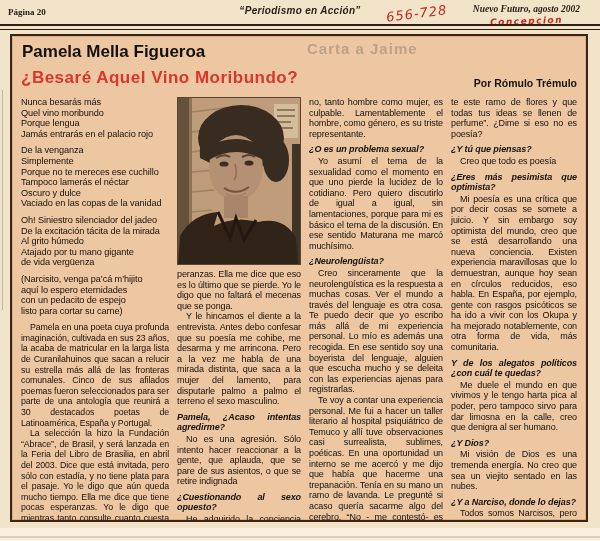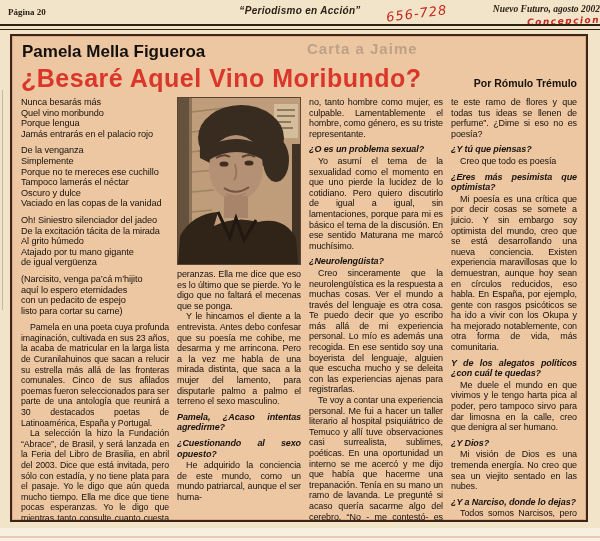--- a/index.html
+++ b/index.html
@@ -8,31 +8,31 @@
   .page-bottom{position:absolute;left:0;top:528px;width:600px;height:13px;background:#f7efe0;}
   .bottom-line{position:absolute;left:0;top:536px;width:600px;height:2px;background:#e6bcab;opacity:.8;}
   .scan-edge{position:absolute;left:2px;top:90px;width:1px;height:220px;background:#c2b8a6;}
 
   
   .header{position:absolute;left:0;top:0;width:600px;height:24px;color:#2b2118;}
   .page-number{position:absolute;left:8px;top:7px;font-family:"Liberation Serif",serif;font-size:9px;font-weight:bold;}
   .motto{position:absolute;left:0;right:0;top:5px;text-align:center;font-family:Liberation Sans, sans-serif;font-style:italic;font-weight:bold;font-size:10px;letter-spacing:.3px;}
   .hand{color:#c5271d;font-family:"DejaVu Sans",sans-serif;font-style:italic;}
   .hw-code{position:absolute;left:386px;top:6px;font-size:13px;transform:rotate(-7deg);letter-spacing:1px;}
-  .edition-block{position:absolute;right:0;top:4px;text-align:right;line-height:10px;}
+  .edition-block{position:absolute;right:20px;top:4px;text-align:center;line-height:10px;}
   .edition{font-family:"Liberation Serif",serif;font-style:italic;font-weight:bold;font-size:9.5px;}
   .hw-city{font-size:9px;letter-spacing:1.5px;transform:rotate(-2deg);display:inline-block;font-weight:bold;}
   .header-rule{position:absolute;left:0;top:24px;width:600px;height:3px;border-top:2px solid #2e2015;border-bottom:1px solid #2e2015;}
 
   
   .article-box{position:absolute;left:10px;top:34px;width:578px;height:488px;background:#edc7a2;border:2px solid #3d2417;box-shadow:inset 0 0 0 1px #d9ad85;padding:5px 9px 4px 9px;box-sizing:border-box;overflow:hidden;}
   .ghost{position:absolute;left:295px;top:4px;font-size:15px;font-weight:bold;color:#404040;opacity:.28;letter-spacing:1px;filter:blur(.4px);}
   .kicker{font-size:17px;font-weight:bold;color:#14100c;margin:1px 0 2px 1px;}
   .title-row{display:flex;align-items:flex-end;margin:2px 0 5px 0;}
-  .headline{font-size:25px;font-weight:bold;color:#da362a;letter-spacing:.5px;line-height:28px;white-space:nowrap;}
+  .headline{font-size:17px;font-weight:bold;color:#da362a;letter-spacing:.5px;line-height:28px;white-space:nowrap;}
   .author{margin-left:auto;font-size:10.5px;font-weight:bold;color:#17120d;padding-bottom:3px;white-space:nowrap;}
 
   
   .columns{display:flex;gap:8px;color:#17120d;}
   .col{text-align:justify;font-size:9px;line-height:10.6px;letter-spacing:-.1px;}
   .col1{width:148px;flex:none;}
   .col2{width:124px;flex:none;}
   .col3{width:134px;flex:none;}
   .col4{flex:1;}
   .poem{font-size:9.2px;line-height:10.6px;text-align:left;margin-bottom:4px;}
@@ -86,21 +86,21 @@
               <div class="poem-line">Porque no te mereces ese cuchillo</div>
               <div class="poem-line">Tampoco lamerás el néctar</div>
               <div class="poem-line">Oscuro y dulce</div>
               <div class="poem-line">Vaciado en las copas de la vanidad</div>
             </div>
             <div class="stanza">
               <div class="poem-line">Oh! Siniestro silenciador del jadeo</div>
               <div class="poem-line">De la excitación tácita de la mirada</div>
               <div class="poem-line">Al grito húmedo</div>
               <div class="poem-line">Atajado por tu mano gigante</div>
-              <div class="poem-line">de igual vergüenza</div>
+              <div class="poem-line">de vida vergüenza</div>
             </div>
             <div class="stanza">
               <div class="poem-line">(Narcisito, venga pa’cá m’hijito</div>
               <div class="poem-line">aquí lo espero eternidades</div>
               <div class="poem-line">con un pedacito de espejo</div>
               <div class="poem-line">listo para cortar su carne)</div>
             </div>
           </div>
         <div class="bio">
             <p class="blk-p">Pamela en una poeta cuya profunda imaginación, cultivada en sus 23 años, la acaba de matricular en la larga lista de Curanilahuinos que sacan a relucir su estrella más allá de las fronteras comunales. Cinco de sus afilados poemas fueron seleccionados para ser parte de una antología que reunirá a 30 destacados poetas de Latinoamérica, España y Portugal.</p>
@@ -155,20 +155,21 @@
             </g>
             <path d="M0,166 L2,138 Q14,116 40,114 L36,128 Q56,118 80,124 Q106,118 118,140 L120,166 Z" fill="#1f1812"></path>
             <path d="M40,114 L52,140 58,120 66,142 78,122" stroke="#0f0b08" stroke-width="3" fill="none"></path>
             <rect width="122" height="166" fill="#a97c50" opacity="0.12"></rect>
           </svg>
         </div>
         <div>
             <p class="blk-c">peranzas. Ella me dice que eso es lo último que se pierde. Yo le digo que no faltará el mecenas que se ponga.</p>
             <p class="blk-p">Y le hincamos el diente a la entrevista. Antes debo confesar que su poesía me cohibe, me desarma y me arrincona. Pero a la vez me habla de una mirada distinta, que saca a la mujer del lamento, para disputarle palmo a palmo el terreno el sexo masculino.</p>
             <p class="blk-q">Pamela, ¿Acaso intentas agredirme?</p>
+            <p class="blk-p">No es una agresión. Sólo intento hacer reaccionar a la gente, que aplauda, que se pare de sus asientos, o que se retire indignada</p>
             <p class="blk-q">¿Cuestionando al sexo opuesto?</p>
             <p class="blk-p">He adquirido la conciencia de este mundo, como un mundo patriarcal, aunque el ser huma-</p>
           </div>
       </div>
 
       <div class="col col3">
           <p class="blk-c">no, tanto hombre como mujer, es culpable. Lamentablemente el hombre, como género, es su triste representante.</p>
           <p class="blk-q">¿O es un problema sexual?</p>
           <p class="blk-p">Yo asumí el tema de la sexualidad como el momento en que uno pierde la lucidez de lo cotidiano. Pero quiero discutirlo de igual a igual, sin lamentaciones, porque para mi es básico el tema de la discusión. En ese sentido Maturana me marcó muchísimo.</p>
           <p class="blk-q">¿Neurolengüista?</p>

